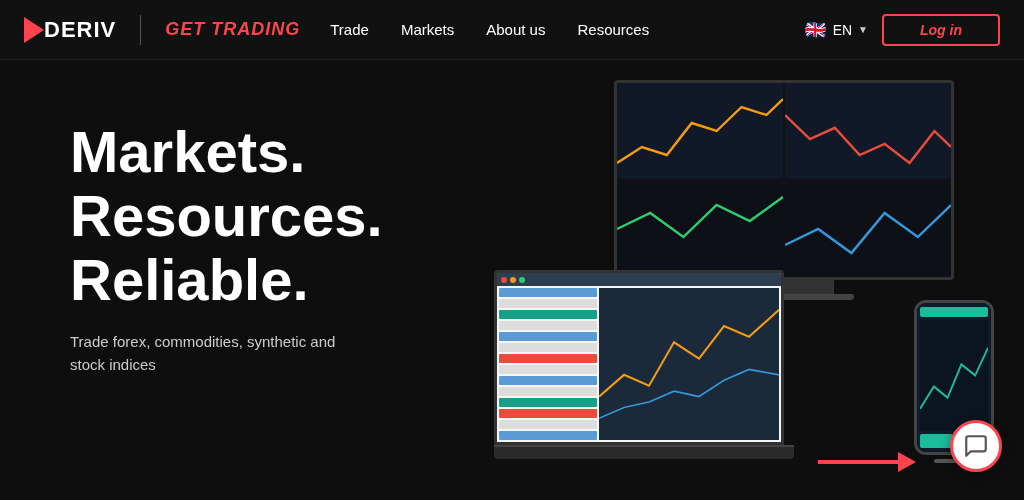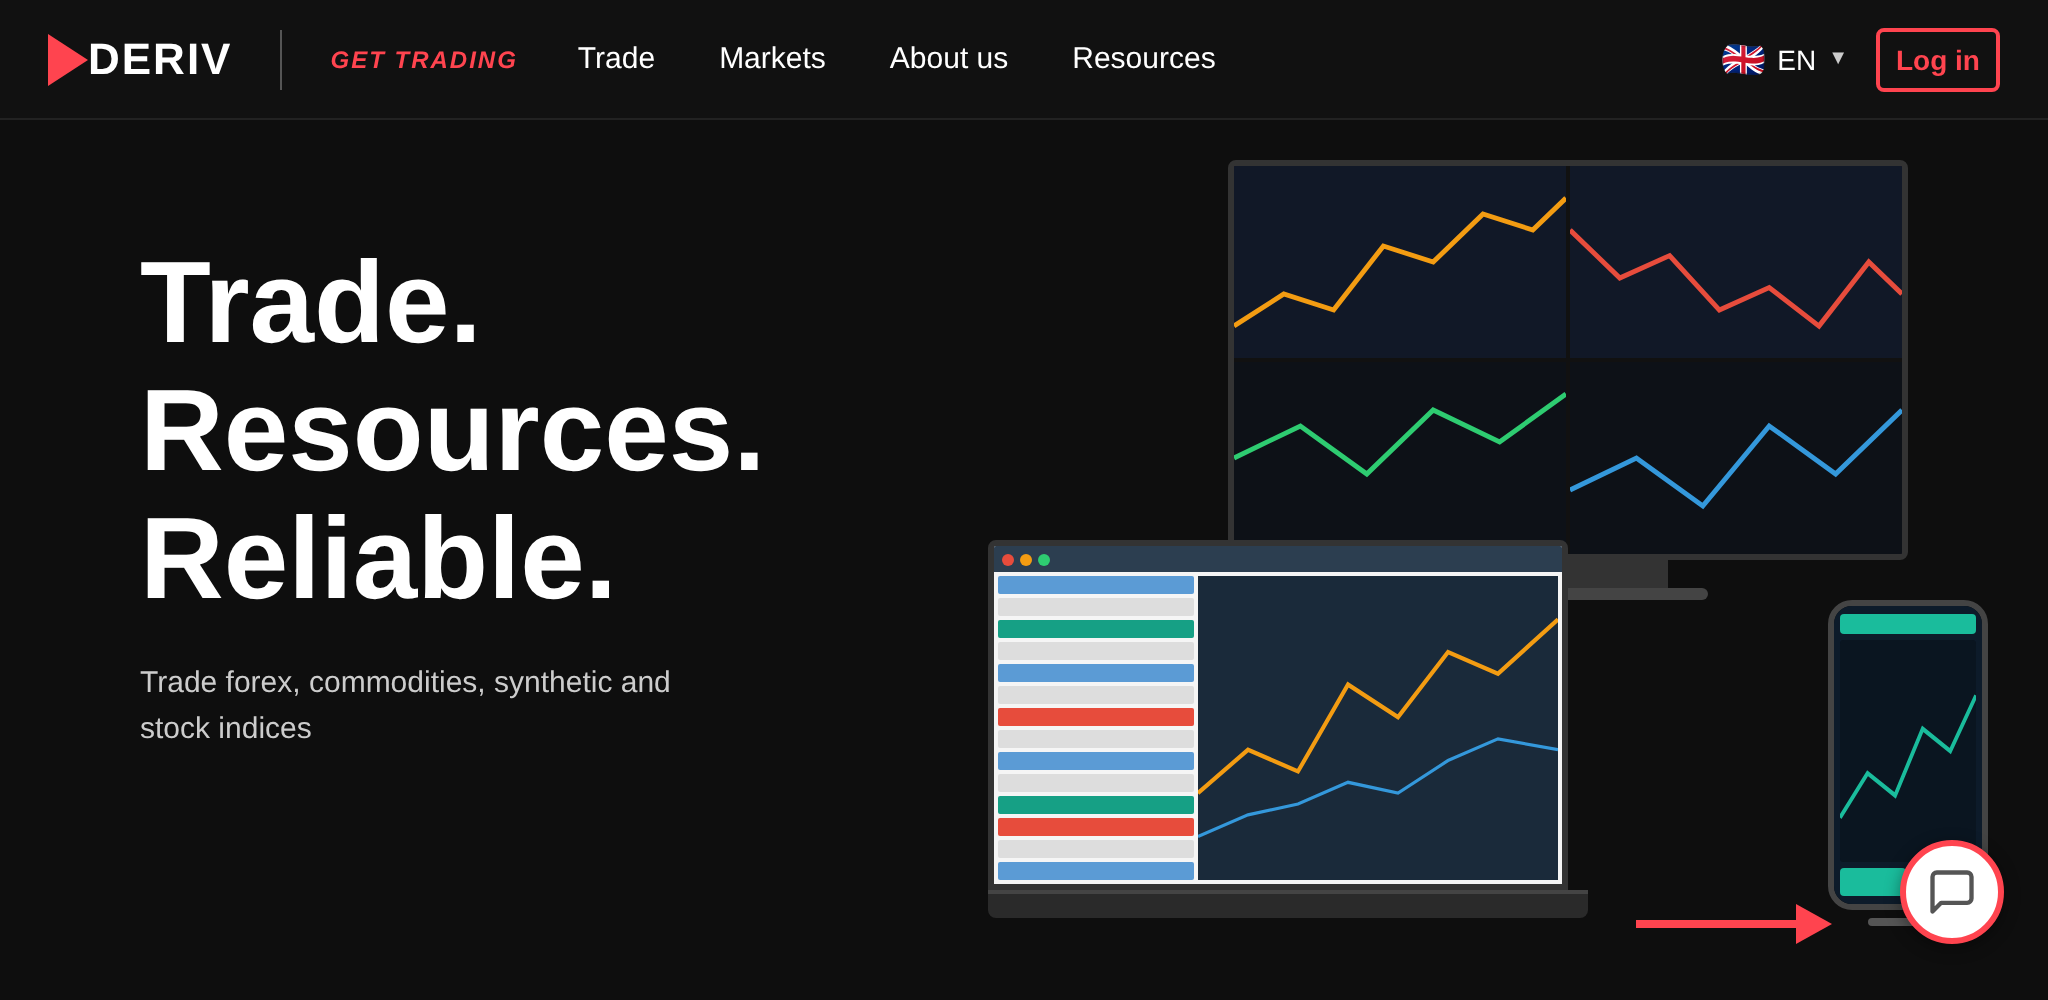--- a/index.html
+++ b/index.html
@@ -48,21 +48,21 @@
       letter-spacing: 1px;
     }
     .navbar-divider {
       width: 1px;
       height: 30px;
       background: #555;
       margin: 0 14px;
     }
     .get-trading-label {
       color: #ff444f;
-      font-size: 12px;
+      font-size: 18px;
       font-weight: 700;
       letter-spacing: 1px;
       text-transform: uppercase;
       font-style: italic;
     }
     .navbar-nav {
       display: flex;
       align-items: center;
       gap: 32px;
       flex: 1;
@@ -100,25 +100,26 @@
       font-size: 18px;
     }
     .chevron-down {
       font-size: 10px;
       color: #ccc;
     }
     .login-btn {
       border: 2px solid #ff444f;
       color: #ff444f;
       background: transparent;
-      padding: 6px 8px;
+      padding: 6px 36px;
       font-size: 14px;
       font-weight: 600;
       border-radius: 4px;
       cursor: pointer;
+      font-style: italic;
     }
 
     
     .hero {
       position: relative;
       width: 1024px;
       height: 440px;
       background: #0e0e0e;
       display: flex;
       align-items: flex-start;
@@ -413,21 +414,21 @@
       <span>EN</span>
       <span class="chevron-down">▼</span>
     </div>
     <button class="login-btn">Log in</button>
   </div>
 </nav>
 
 <section class="hero">
   <div class="hero-left">
     <h1 class="hero-headline">
-      <span>Trade.</span><br>
+      <span>Markets.</span><br>
       <span>Resources.</span><br>
       <span>Reliable.</span>
     </h1>
     <p class="hero-subtext">Trade forex, commodities, synthetic and stock indices</p>
   </div>
 
   <div class="hero-devices">
 
     <div class="device-desktop">
       <div class="screen">

